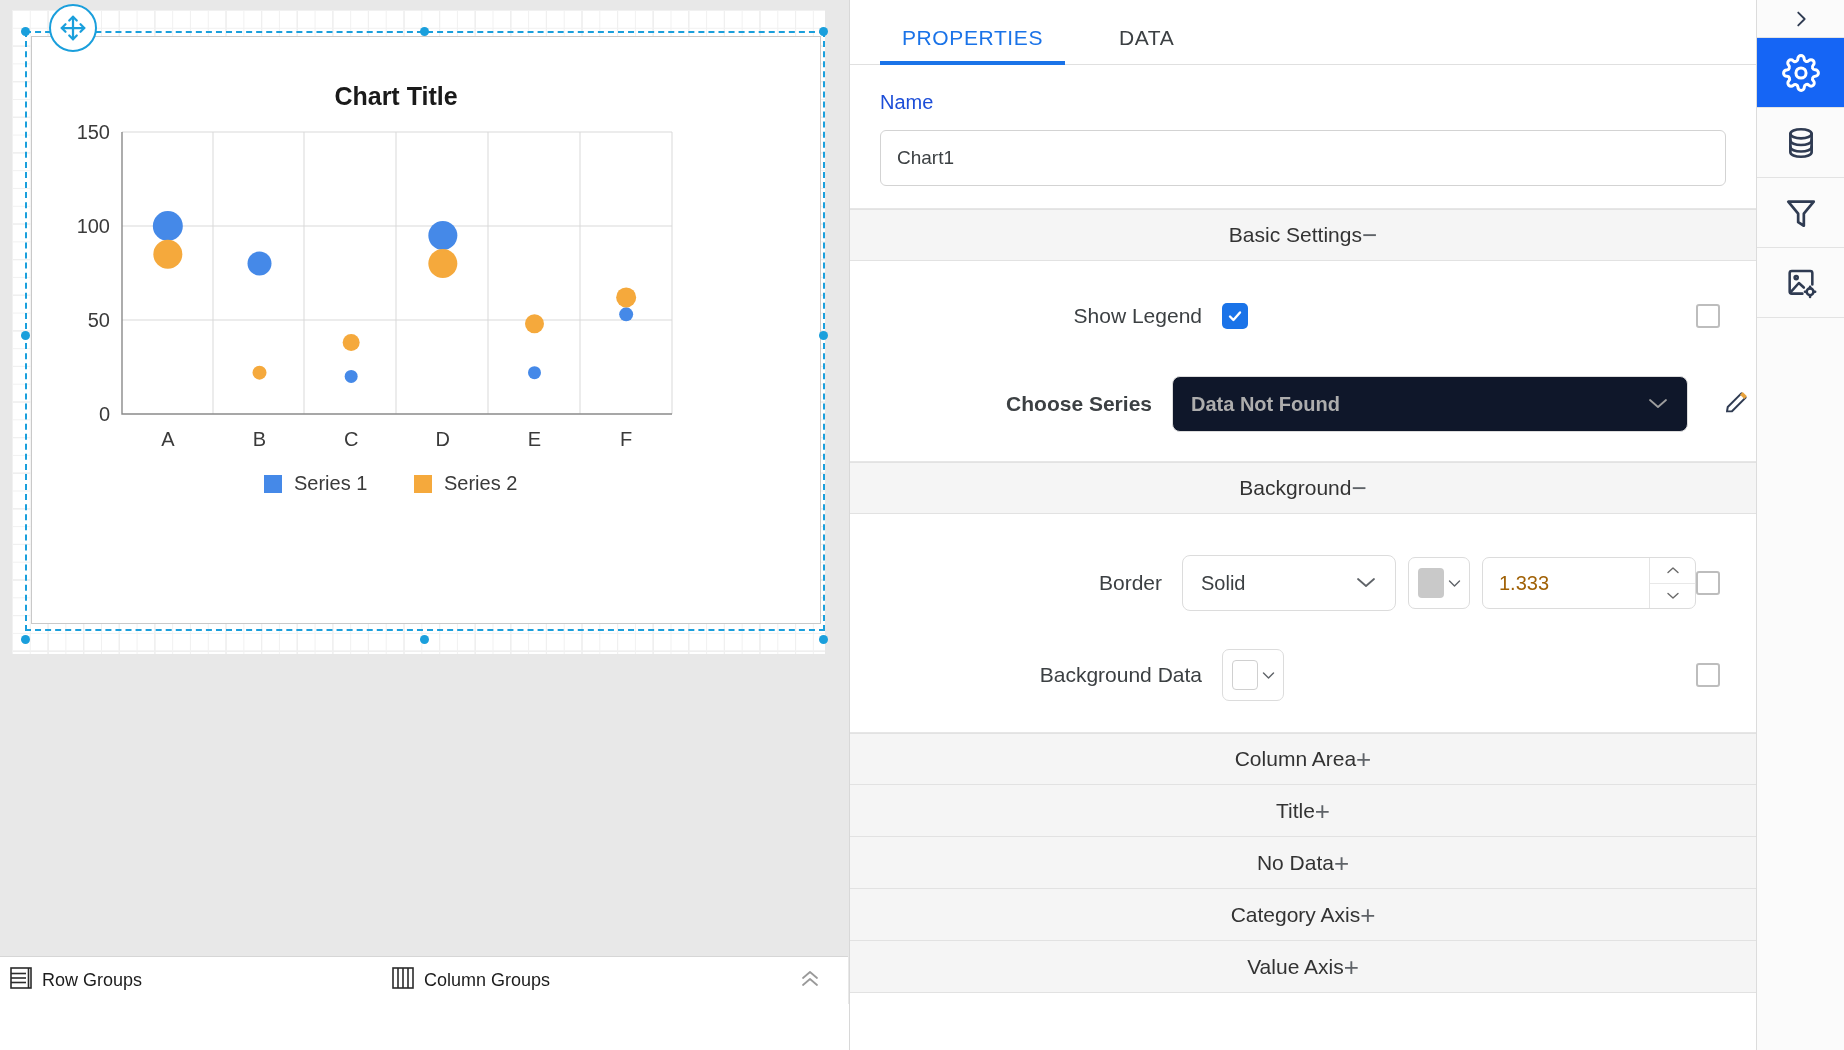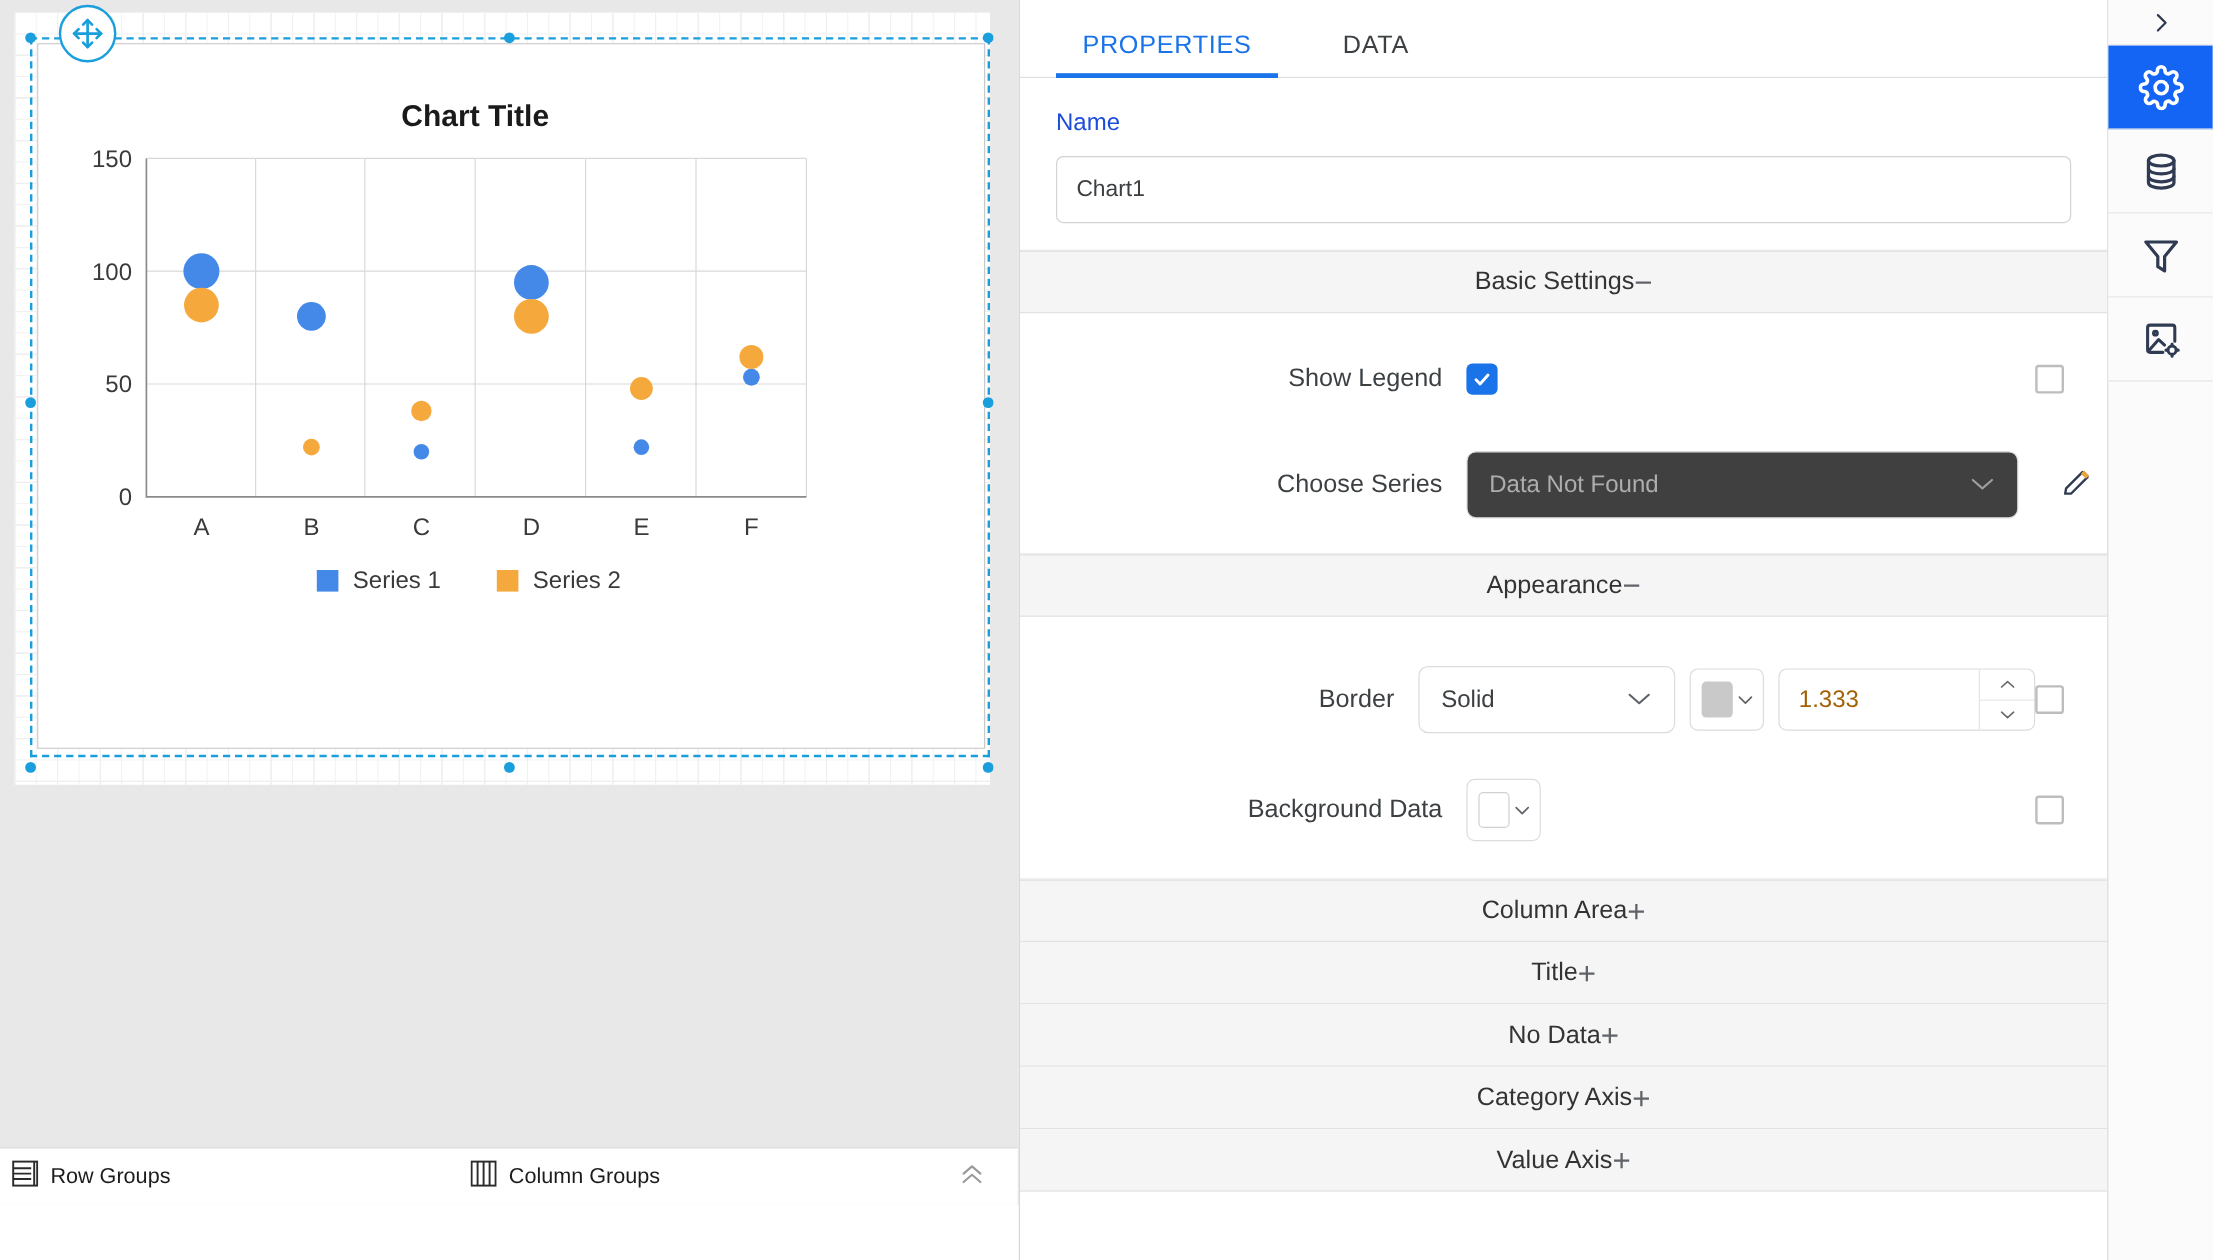--- a/index.html
+++ b/index.html
@@ -104,21 +104,21 @@
   .row-trail{margin-left:auto;padding-right:36px;display:flex;align-items:center;}
 
   .cb{
     width:26px;height:26px;border-radius:5px;background:#1a73e8;
     display:flex;align-items:center;justify-content:center;cursor:pointer;
   }
   .cb.empty{background:#fff;border:2px solid #bdbdbd;box-sizing:border-box;border-radius:3px;
             width:24px;height:24px;}
 
   .select{
-    width:460px;height:56px;border:1px solid #dcdcdc;border-radius:8px;background:#404040;
+    width:516px;height:56px;border:1px solid #dcdcdc;border-radius:8px;background:#0f172a;
     display:flex;align-items:center;justify-content:space-between;padding:0 18px;
     box-sizing:border-box;font-size:20px;color:#adadad;cursor:pointer;
   }
   .select.active{background:#fff;color:#3c4043;width:214px;}
   .chev{color:#5f6368;font-size:18px;}
 
   .pencil{width:34px;height:34px;margin-left:22px;cursor:pointer;}
 
   .swatch-btn{
     width:62px;height:52px;border:1px solid #dcdcdc;border-radius:7px;background:#fff;
@@ -306,21 +306,21 @@
             <svg width="16" height="16" viewBox="0 0 16 16" fill="none" stroke="#fff" stroke-width="2.4" stroke-linecap="round" stroke-linejoin="round">
               <polyline points="3,8.5 6.4,12 13,4.5"></polyline>
             </svg>
           </div>
         </div>
         <div class="row-trail">
           <div class="cb empty"></div>
         </div>
       </div>
 
-      <div class="row" style="margin-top:26px;">
+      <div class="row" style="margin-top:26px;font-weight:bold;">
         <div class="row-label">Choose Series</div>
         <div class="row-ctl">
           <div class="select">
             <span>Data Not Found</span>
             <span class="chev">
               <svg width="22" height="14" viewBox="0 0 22 14" fill="none" stroke="#9e9e9e" stroke-width="1.8" stroke-linecap="round" stroke-linejoin="round">
                 <polyline points="3,4 11,11 19,4"></polyline>
               </svg>
             </span>
           </div>
@@ -328,21 +328,21 @@
             <svg width="30" height="30" viewBox="0 0 24 24" fill="none" stroke="#2f3b52" stroke-width="1.6" stroke-linejoin="round">
               <path d="M4 19.5 L4.6 16 L15.5 5.1 L18.9 8.5 L8 19.4 Z"></path>
               <path d="M15.5 5.1 L18.9 8.5" stroke="#e8a33d" stroke-width="3"></path>
             </svg>
           </span>
         </div>
       </div>
     </div>
 
     <div class="section-head">
-      <span>Appearance</span>
+      <span>Background</span>
       <span class="pm">−</span>
     </div>
     <div class="section-body">
 
       <div class="row" style="margin-top:14px;">
         <div class="row-label">Border</div>
         <div class="row-ctl">
           <div class="select active">
             <span>Solid</span>
             <span class="chev">

